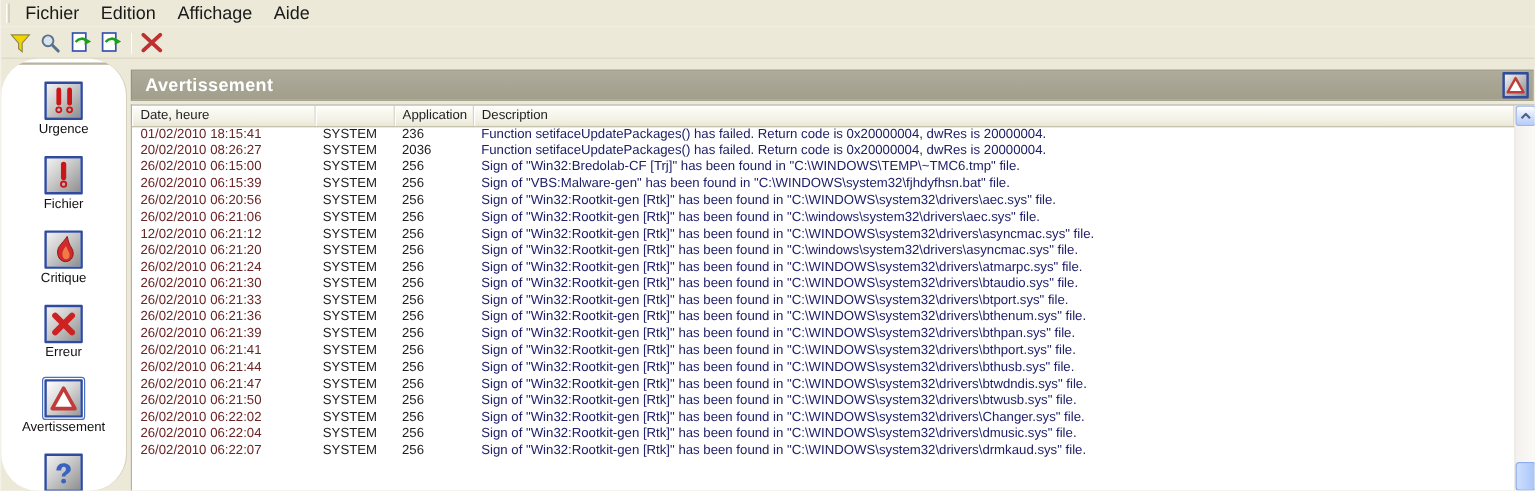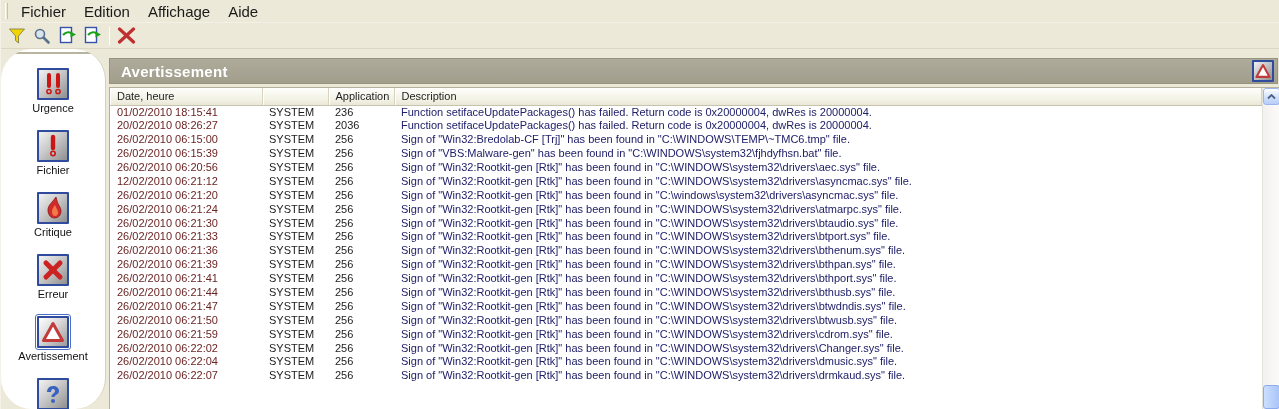--- a/index.html
+++ b/index.html
@@ -284,20 +284,26 @@
     <td class="c-app">256</td>
     <td class="c-desc">Sign of "VBS:Malware-gen" has been found in "C:\WINDOWS\system32\fjhdyfhsn.bat" file.</td>
   </tr>
               <tr>
     <td class="c-date">26/02/2010 06:20:56</td>
     <td class="c-user">SYSTEM</td>
     <td class="c-app">256</td>
     <td class="c-desc">Sign of "Win32:Rootkit-gen [Rtk]" has been found in "C:\WINDOWS\system32\drivers\aec.sys" file.</td>
   </tr>
               <tr>
+    <td class="c-date">26/02/2010 06:21:06</td>
+    <td class="c-user">SYSTEM</td>
+    <td class="c-app">256</td>
+    <td class="c-desc">Sign of "Win32:Rootkit-gen [Rtk]" has been found in "C:\windows\system32\drivers\aec.sys" file.</td>
+  </tr>
+              <tr>
     <td class="c-date">12/02/2010 06:21:12</td>
     <td class="c-user">SYSTEM</td>
     <td class="c-app">256</td>
     <td class="c-desc">Sign of "Win32:Rootkit-gen [Rtk]" has been found in "C:\WINDOWS\system32\drivers\asyncmac.sys" file.</td>
   </tr>
               <tr>
     <td class="c-date">26/02/2010 06:21:20</td>
     <td class="c-user">SYSTEM</td>
     <td class="c-app">256</td>
     <td class="c-desc">Sign of "Win32:Rootkit-gen [Rtk]" has been found in "C:\windows\system32\drivers\asyncmac.sys" file.</td>
@@ -348,26 +354,20 @@
     <td class="c-date">26/02/2010 06:21:47</td>
     <td class="c-user">SYSTEM</td>
     <td class="c-app">256</td>
     <td class="c-desc">Sign of "Win32:Rootkit-gen [Rtk]" has been found in "C:\WINDOWS\system32\drivers\btwdndis.sys" file.</td>
   </tr>
               <tr>
     <td class="c-date">26/02/2010 06:21:50</td>
     <td class="c-user">SYSTEM</td>
     <td class="c-app">256</td>
     <td class="c-desc">Sign of "Win32:Rootkit-gen [Rtk]" has been found in "C:\WINDOWS\system32\drivers\btwusb.sys" file.</td>
-  </tr>
-              <tr>
-    <td class="c-date">26/02/2010 06:21:59</td>
-    <td class="c-user">SYSTEM</td>
-    <td class="c-app">256</td>
-    <td class="c-desc">Sign of "Win32:Rootkit-gen [Rtk]" has been found in "C:\WINDOWS\system32\drivers\cdrom.sys" file.</td>
   </tr>
               <tr>
     <td class="c-date">26/02/2010 06:22:02</td>
     <td class="c-user">SYSTEM</td>
     <td class="c-app">256</td>
     <td class="c-desc">Sign of "Win32:Rootkit-gen [Rtk]" has been found in "C:\WINDOWS\system32\drivers\Changer.sys" file.</td>
   </tr>
               <tr>
     <td class="c-date">26/02/2010 06:22:04</td>
     <td class="c-user">SYSTEM</td>

